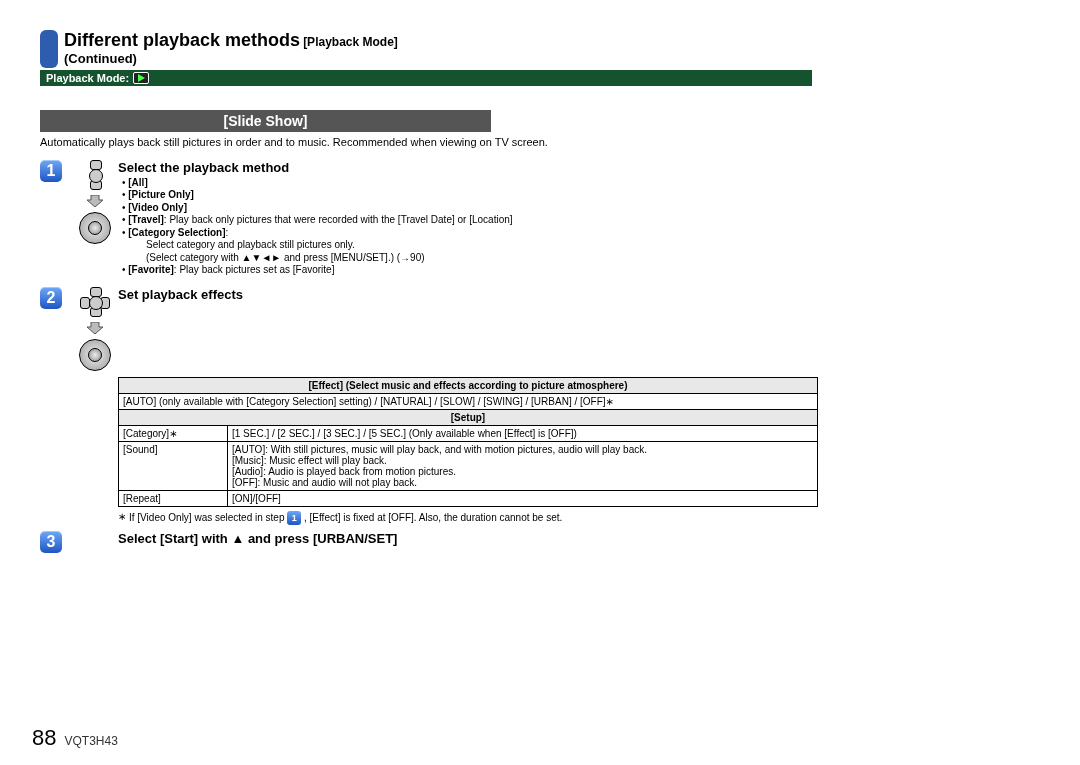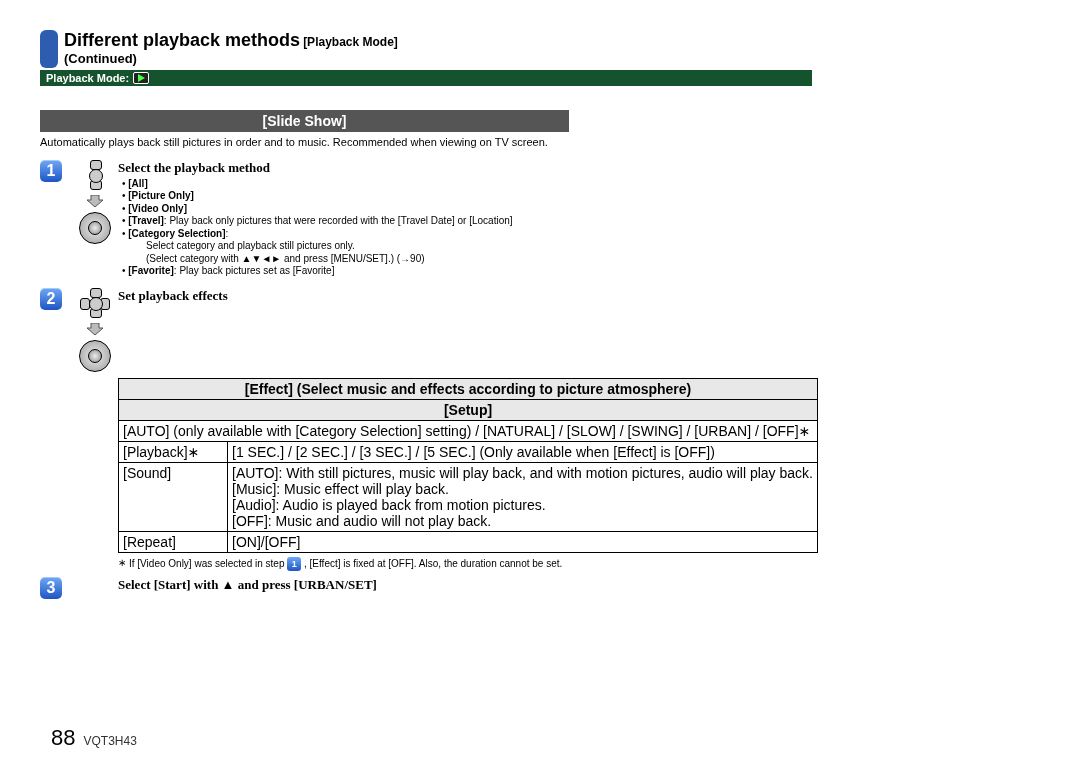--- a/index.html
+++ b/index.html
@@ -56,21 +56,21 @@
     align-items:center;justify-content:center;
     background: #222;
   }
   .play-icon-box svg{display:block}
   .section-title-bar {
     background: #555;
     color: #fff;
     font-size: 14px;
     font-weight: bold;
     text-align: center;
-    width: 529px;
+    width: 451px;
     padding: 3px 0;
     margin: 24px 8px 4px 0;
   }
   .intro-text {
     font-size: 11px;
     width: 770px;
     line-height: 1.25;
   }
   .step-row {
     display: flex;
@@ -100,32 +100,31 @@
     display:flex;
     flex-direction:column;
     align-items:center;
     gap:4px;
   }
   .content-col { flex: 1; }
   .step-heading {
     font-size: 13px;
     font-weight: bold;
     margin: 0 0 2px 0;
-    font-family: Liberation Serif, serif;
   }
   .bullet-list { margin: 0; padding: 0 0 0 4px; list-style: none; }
   .bullet-list li { font-size: 10px; line-height:1.25; }
   .bullet-list li::before { content: "• "; }
   .bold { font-weight: bold; }
   .indent { padding-left: 24px; display:block; font-size:10px; }
   .table-wrap { margin-left: 78px; margin-top: 6px; width: 700px; }
   table.settings {
     border-collapse: collapse;
     width: 100%;
-    font-size: 14px;
+    font-size: 10px;
   }
   table.settings td, table.settings th {
     border: 1px solid #000;
     padding: 2px 4px;
     vertical-align: top;
     text-align: left;
   }
   table.settings th {
     background: #e8e8e8;
     font-weight: bold;
@@ -168,21 +167,21 @@
     background: linear-gradient(#6fa8f7, #1e55c4);
     color:#fff;border-radius:3px;width:14px;height:14px;
     align-items:center;justify-content:center;font-size:9px;font-weight:bold;
     vertical-align:middle;
   }
   .step3{
     display:flex;align-items:flex-start;margin-top:6px;
   }
   .page-footer{
     position:absolute;
-    left:51px;
+    left:32px;
     bottom:14px;
     display:flex;
     align-items:baseline;
     gap:8px;
   }
   .page-num{font-size:22px;font-weight:normal;}
   .doc-code{font-size:12px;color:#333;}
 </style>
 </head>
 <body>
@@ -272,27 +271,27 @@
     </div>
   </div>
 
   <div class="table-wrap">
     <table class="settings">
       <tbody>
           <tr>
             <th colspan="2">[Effect] (Select music and effects according to picture atmosphere)</th>
           </tr>
       <tr>
+            <td colspan="2">[AUTO] (only available with [Category Selection] setting) / [NATURAL] / [SLOW] / [SWING] / [URBAN] / [OFF]∗</td>
+          </tr>
+      <tr>
             <th colspan="2">[Setup]</th>
           </tr>
       <tr>
-            <td colspan="2">[AUTO] (only available with [Category Selection] setting) / [NATURAL] / [SLOW] / [SWING] / [URBAN] / [OFF]∗</td>
-          </tr>
-      <tr>
-        <td style="width:100px">[Playback]∗</td>
+        <td style="width:100px">[Category]∗</td>
         <td>[1 SEC.] / [2 SEC.] / [3 SEC.] / [5 SEC.] (Only available when [Effect] is [OFF])</td>
       </tr>
       <tr>
         <td>[Sound]</td>
         <td style="white-space:pre-line">[AUTO]: With still pictures, music will play back, and with motion pictures, audio will play back.
 [Music]: Music effect will play back.
 [Audio]: Audio is played back from motion pictures.
 [OFF]: Music and audio will not play back.</td>
       </tr>
       <tr>

